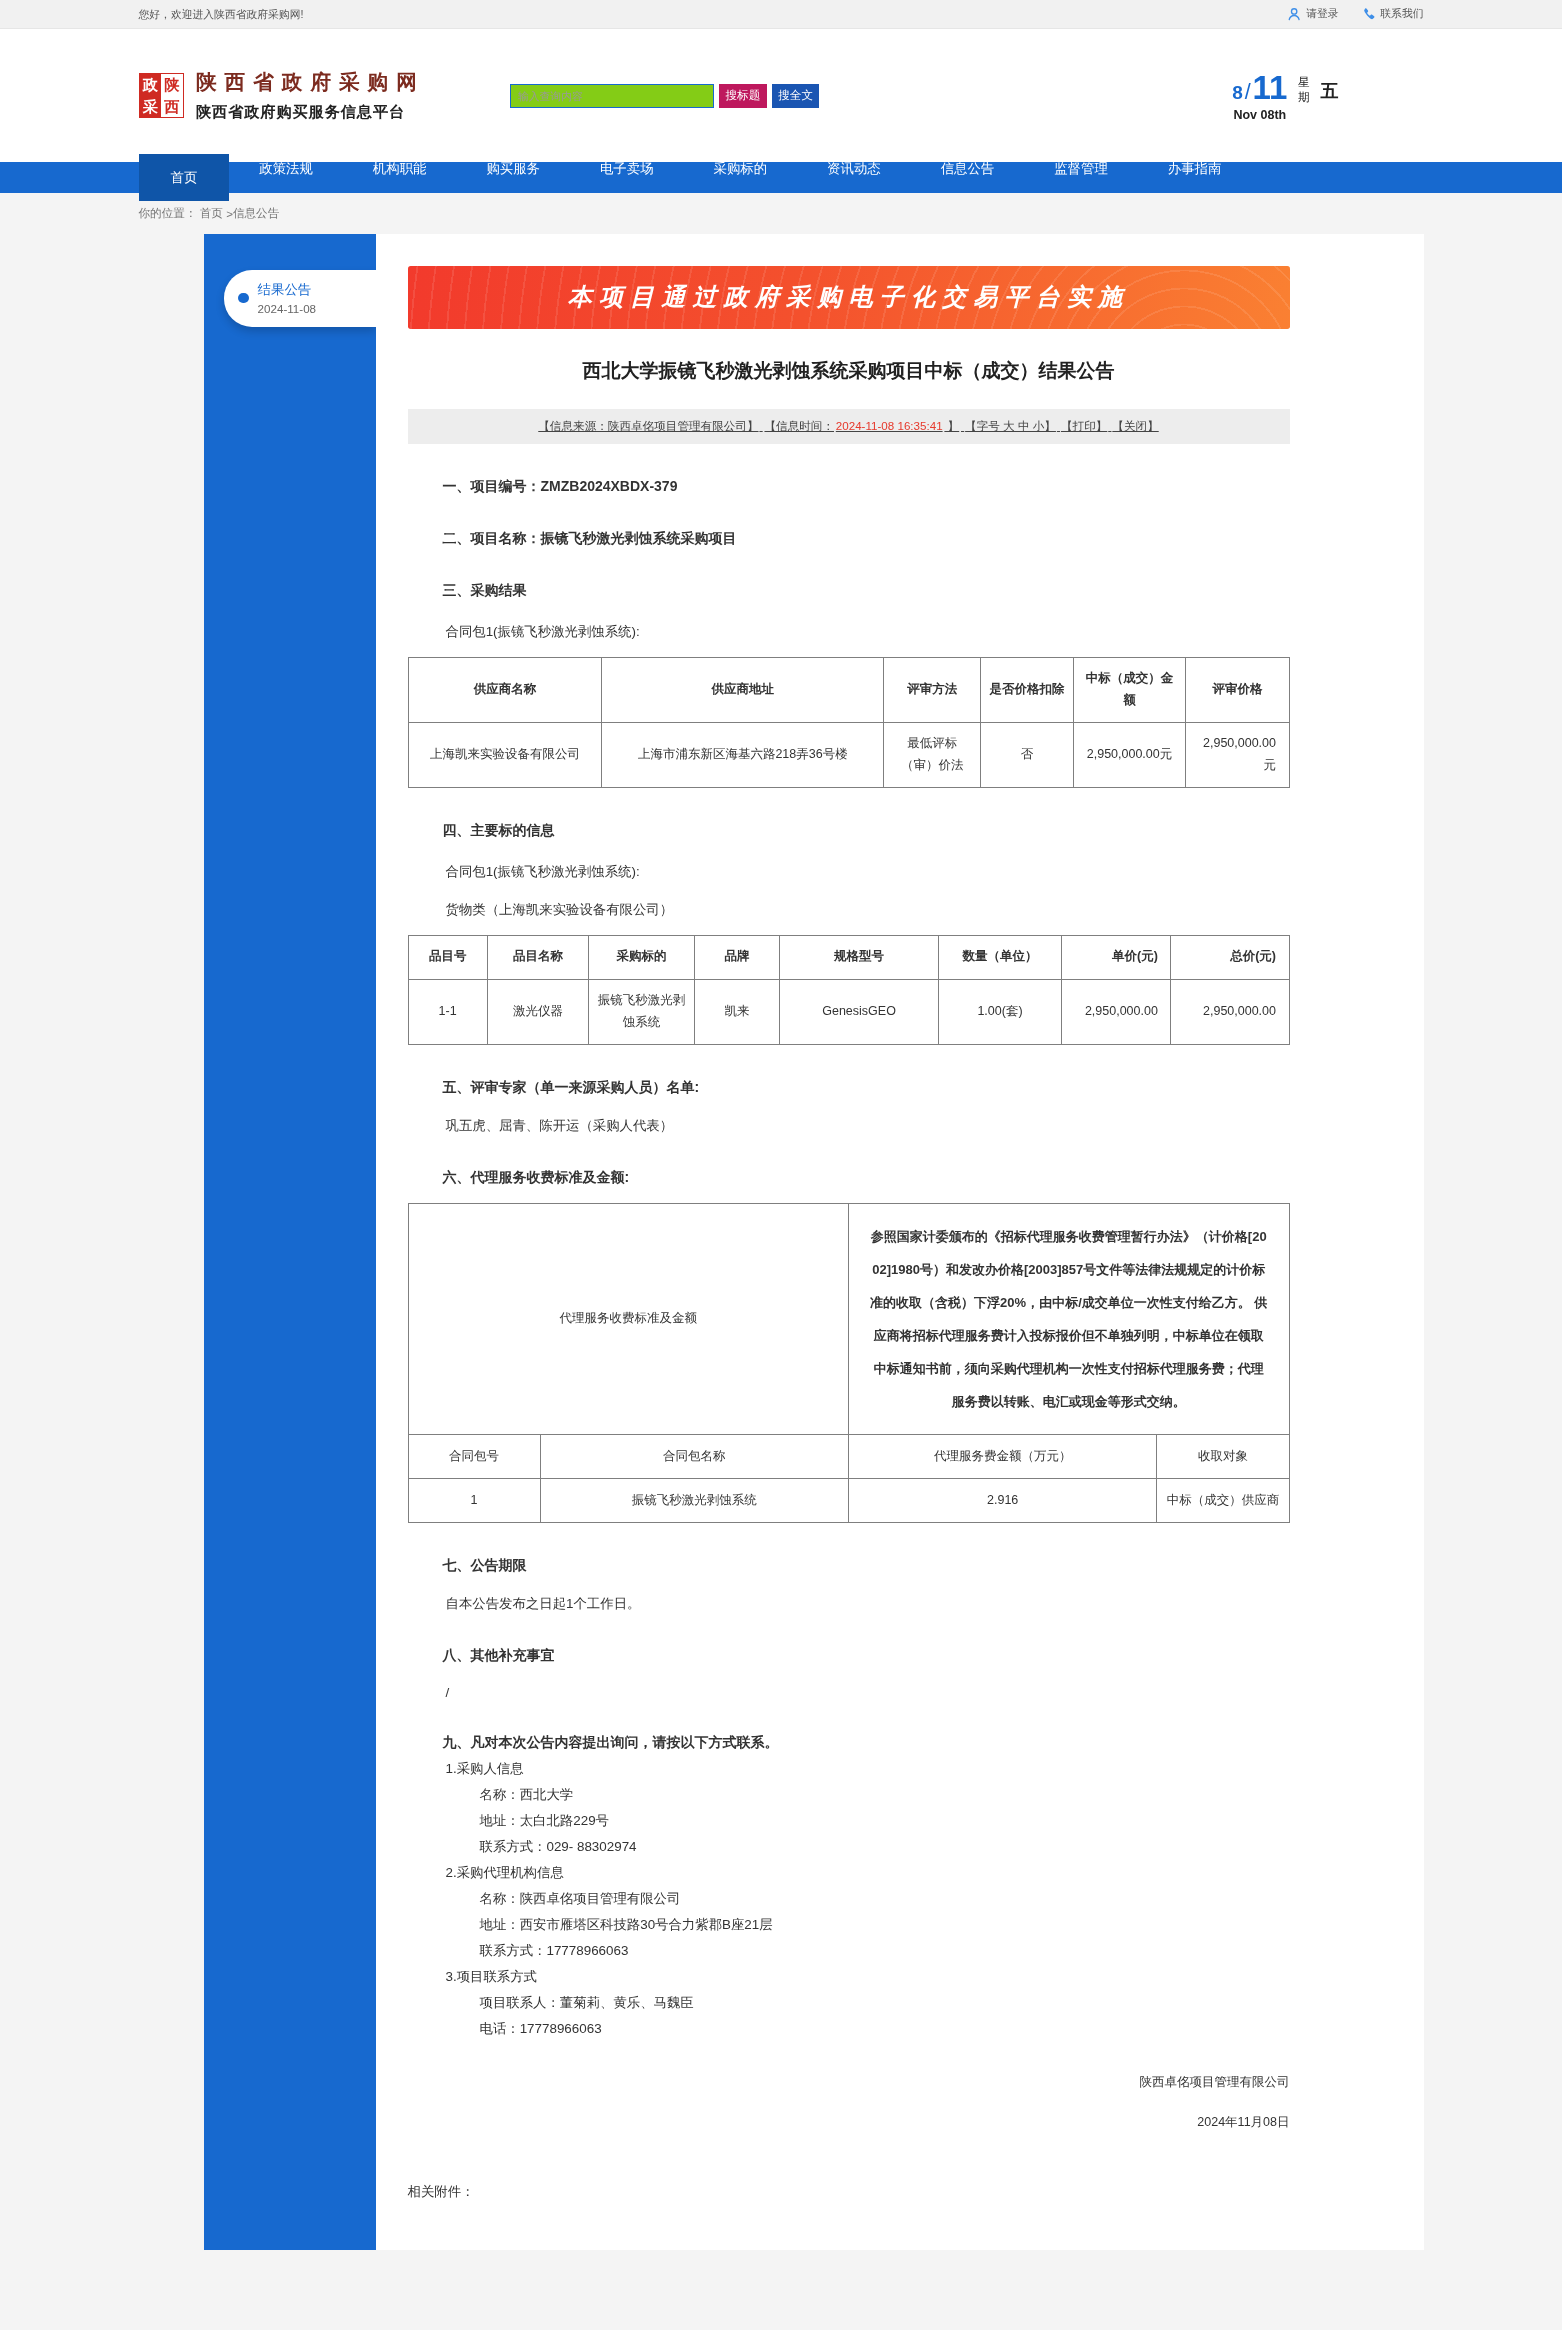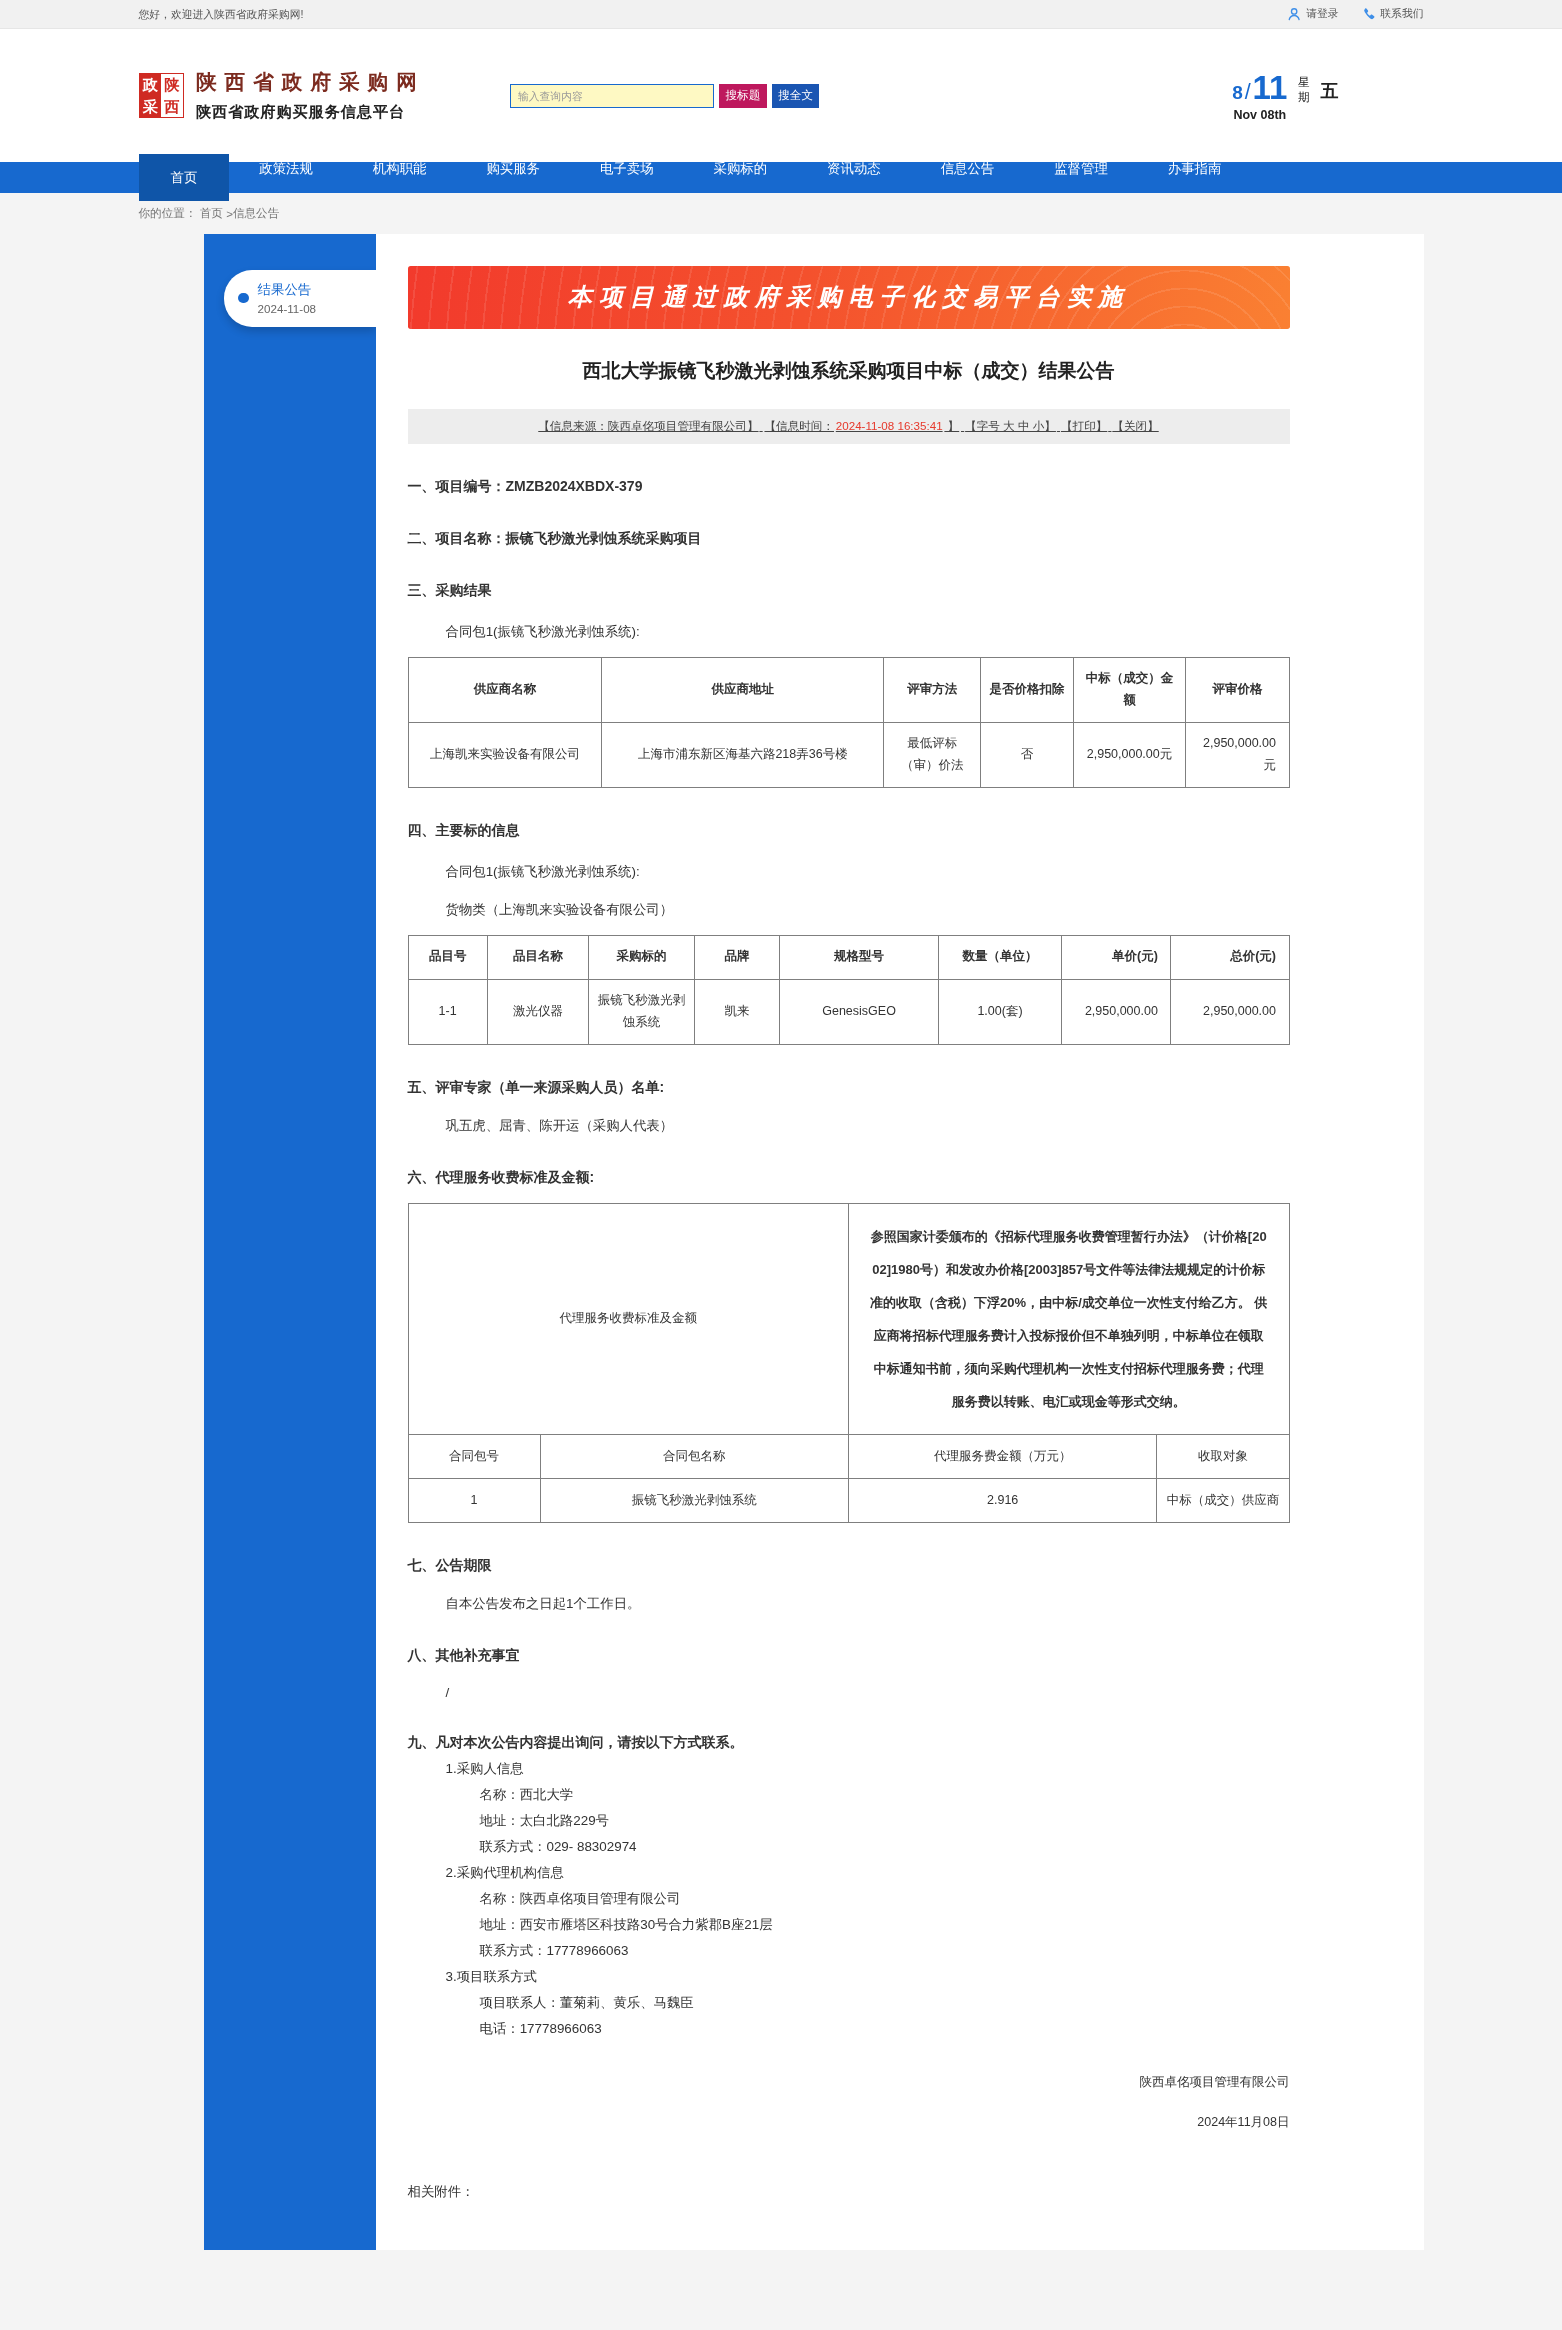--- a/index.html
+++ b/index.html
@@ -19,21 +19,21 @@
   .header { background:#fff; }
   .header .inner { height:133px; display:flex; align-items:center; }
   .logo { width:45px; height:45px; border:1.8px solid #cf2a22; display:grid; grid-template-columns:1fr 1fr; grid-auto-rows:1fr; cursor:pointer; flex:none; }
   .logo span { display:flex; align-items:center; justify-content:center; font-size:15.2px; font-weight:bold; line-height:1; }
   .lg-red { background:#cf2a22; color:#fff; }
   .lg-white { background:#fff; color:#cf2a22; }
   .titles { margin-left:12.5px; }
   .site-name { font-size:20.6px; font-weight:bold; color:#7c2b1f; letter-spacing:8px; }
   .site-sub { font-size:15.2px; font-weight:bold; color:#222; margin-top:5.4px; letter-spacing:0.9px; }
   .searchbar { display:flex; align-items:center; margin-left:85px; }
-  .search-input { width:204px; height:24px; border:0.9px solid #1769cf; padding:0 7.2px; font-size:10.8px; color:#333; outline:none; background:#fef9c3; }
+  .search-input { width:204px; height:24px; border:0.9px solid #1769cf; padding:0 7.2px; font-size:10.8px; color:#333; outline:none; background:#84cc16; }
   .search-input::placeholder { color:#999; }
   .search-btn { height:24px; padding:0 6.3px; border:none; color:#fff; font-size:11.6px; cursor:pointer; }
   .btn-t { background:#be185d; margin-left:5.4px; }
   .btn-f { background:#1a55b2; margin-left:5.4px; }
   .datebox { margin-left:auto; margin-right:85px; display:flex; align-items:flex-start; gap:10.8px; }
   .date-main { text-align:center; }
   .d-nums { color:#1769cf; font-weight:bold; }
   .d-m { font-size:19px; }
   .d-sep { font-size:21.5px; font-weight:normal; margin:0 1.8px; }
   .d-d { font-size:33px; }
@@ -65,21 +65,21 @@
   .banner::after { content:""; position:absolute; inset:0;
     background:repeating-radial-gradient(circle at 88% 180%, rgba(255,255,255,.10) 0 1.8px, transparent 1.8px 18px); }
   .banner span { position:relative; color:#fff; font-size:24px; font-weight:bold; font-style:italic; letter-spacing:7.2px; }
 
   .art-title { margin-top:29px; text-align:center; font-size:19px; font-weight:bold; color:#222; }
   .meta { margin-top:25px; background:#ededed; padding:10px 0; text-align:center; font-size:11.6px; color:#444;text-decoration:underline; }
   .meta span { margin:0 0.9px; }
   .meta .clickable { cursor:pointer; }
   .red { color:#e6392c; }
 
-  .sec-head { margin-top:34px; font-size:14px; font-weight:bold; color:#333; }
+  .sec-head { margin-top:34px; font-size:14px; font-weight:bold; color:#333;margin-left:35px; }
   .pkg { margin-top:23px; padding-left:38px; font-size:13.4px; }
   .plain { margin-top:20px; padding-left:38px; font-size:13.4px; }
   .l2 { padding-left:72px; }
   .cline { margin-top:8px; font-size:13.4px; }
 
   table { border-collapse:collapse; width:100%; margin-top:16px; table-layout:fixed; }
   th, td { border:0.9px solid #7f7f7f; padding:10.8px 7.2px; font-size:12.5px; color:#333; text-align:center; line-height:1.7; word-break:break-all; }
   th { font-weight:bold; }
   .tr-right { text-align:right; padding-right:12.5px; }
   .fee-label { font-weight:normal; }

